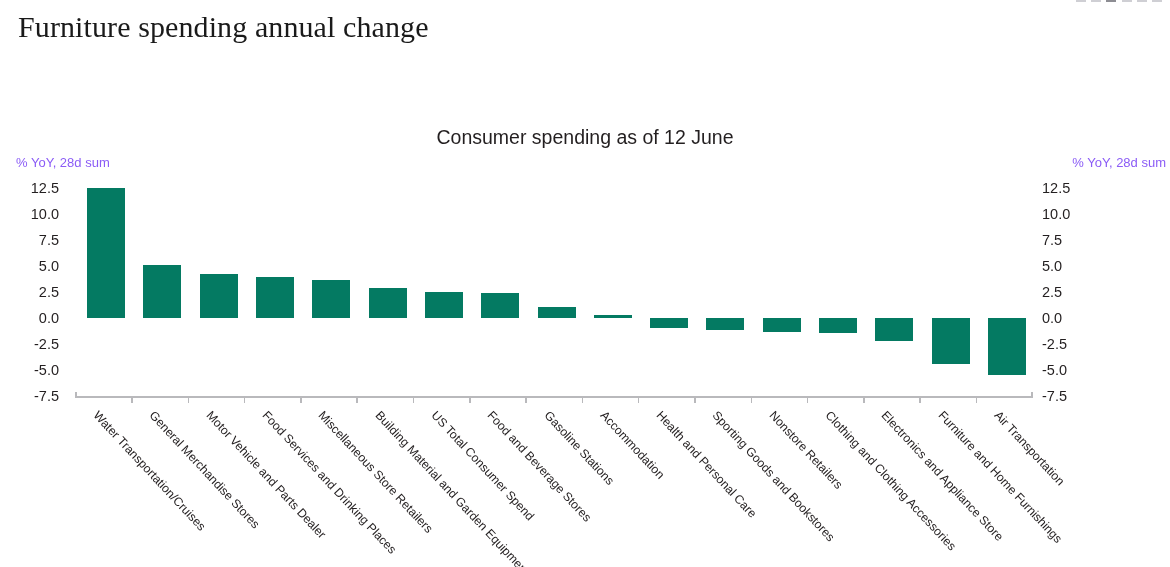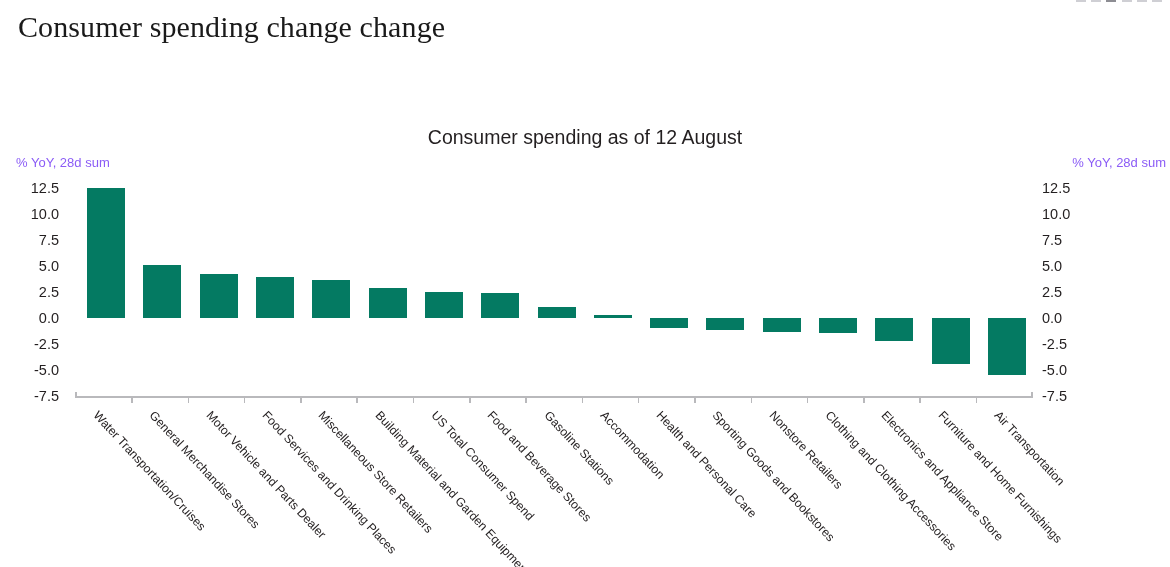--- a/index.html
+++ b/index.html
@@ -135,34 +135,34 @@
     color: #231f20;
     white-space: nowrap;
     transform-origin: left top;
     transform: rotate(47deg);
     line-height: 1;
   }
 </style>
 </head>
 <body>
 
-<div id="page-heading">Consumer spending change change</div>
+<div id="page-heading">Furniture spending annual change</div>
 
 <div id="top-right-artifact">
   <i></i>
     <i></i>
     <i class="dark"></i>
     <i></i>
     <i></i>
     <i></i>
 </div>
 
 <div id="chart">
 
-  <div id="chart-title">Consumer spending as of 12 August</div>
+  <div id="chart-title">Consumer spending as of 12 June</div>
 
   <div class="axis-caption" id="caption-left">% YoY, 28d sum</div>
   <div class="axis-caption" id="caption-right">% YoY, 28d sum</div>
 
   <div class="yticks" id="ytick-layer">
       <div class="tick-label left" style="top: 180.7px; left: -3px; right: auto; width: 62px;">12.5</div>
       <div class="tick-label right" style="top: 180.7px; left: 1042px; width: 62px;">12.5</div>
       <div class="tick-label left" style="top: 206.737px; left: -3px; right: auto; width: 62px;">10.0</div>
       <div class="tick-label right" style="top: 206.737px; left: 1042px; width: 62px;">10.0</div>
       <div class="tick-label left" style="top: 232.775px; left: -3px; right: auto; width: 62px;">7.5</div>

